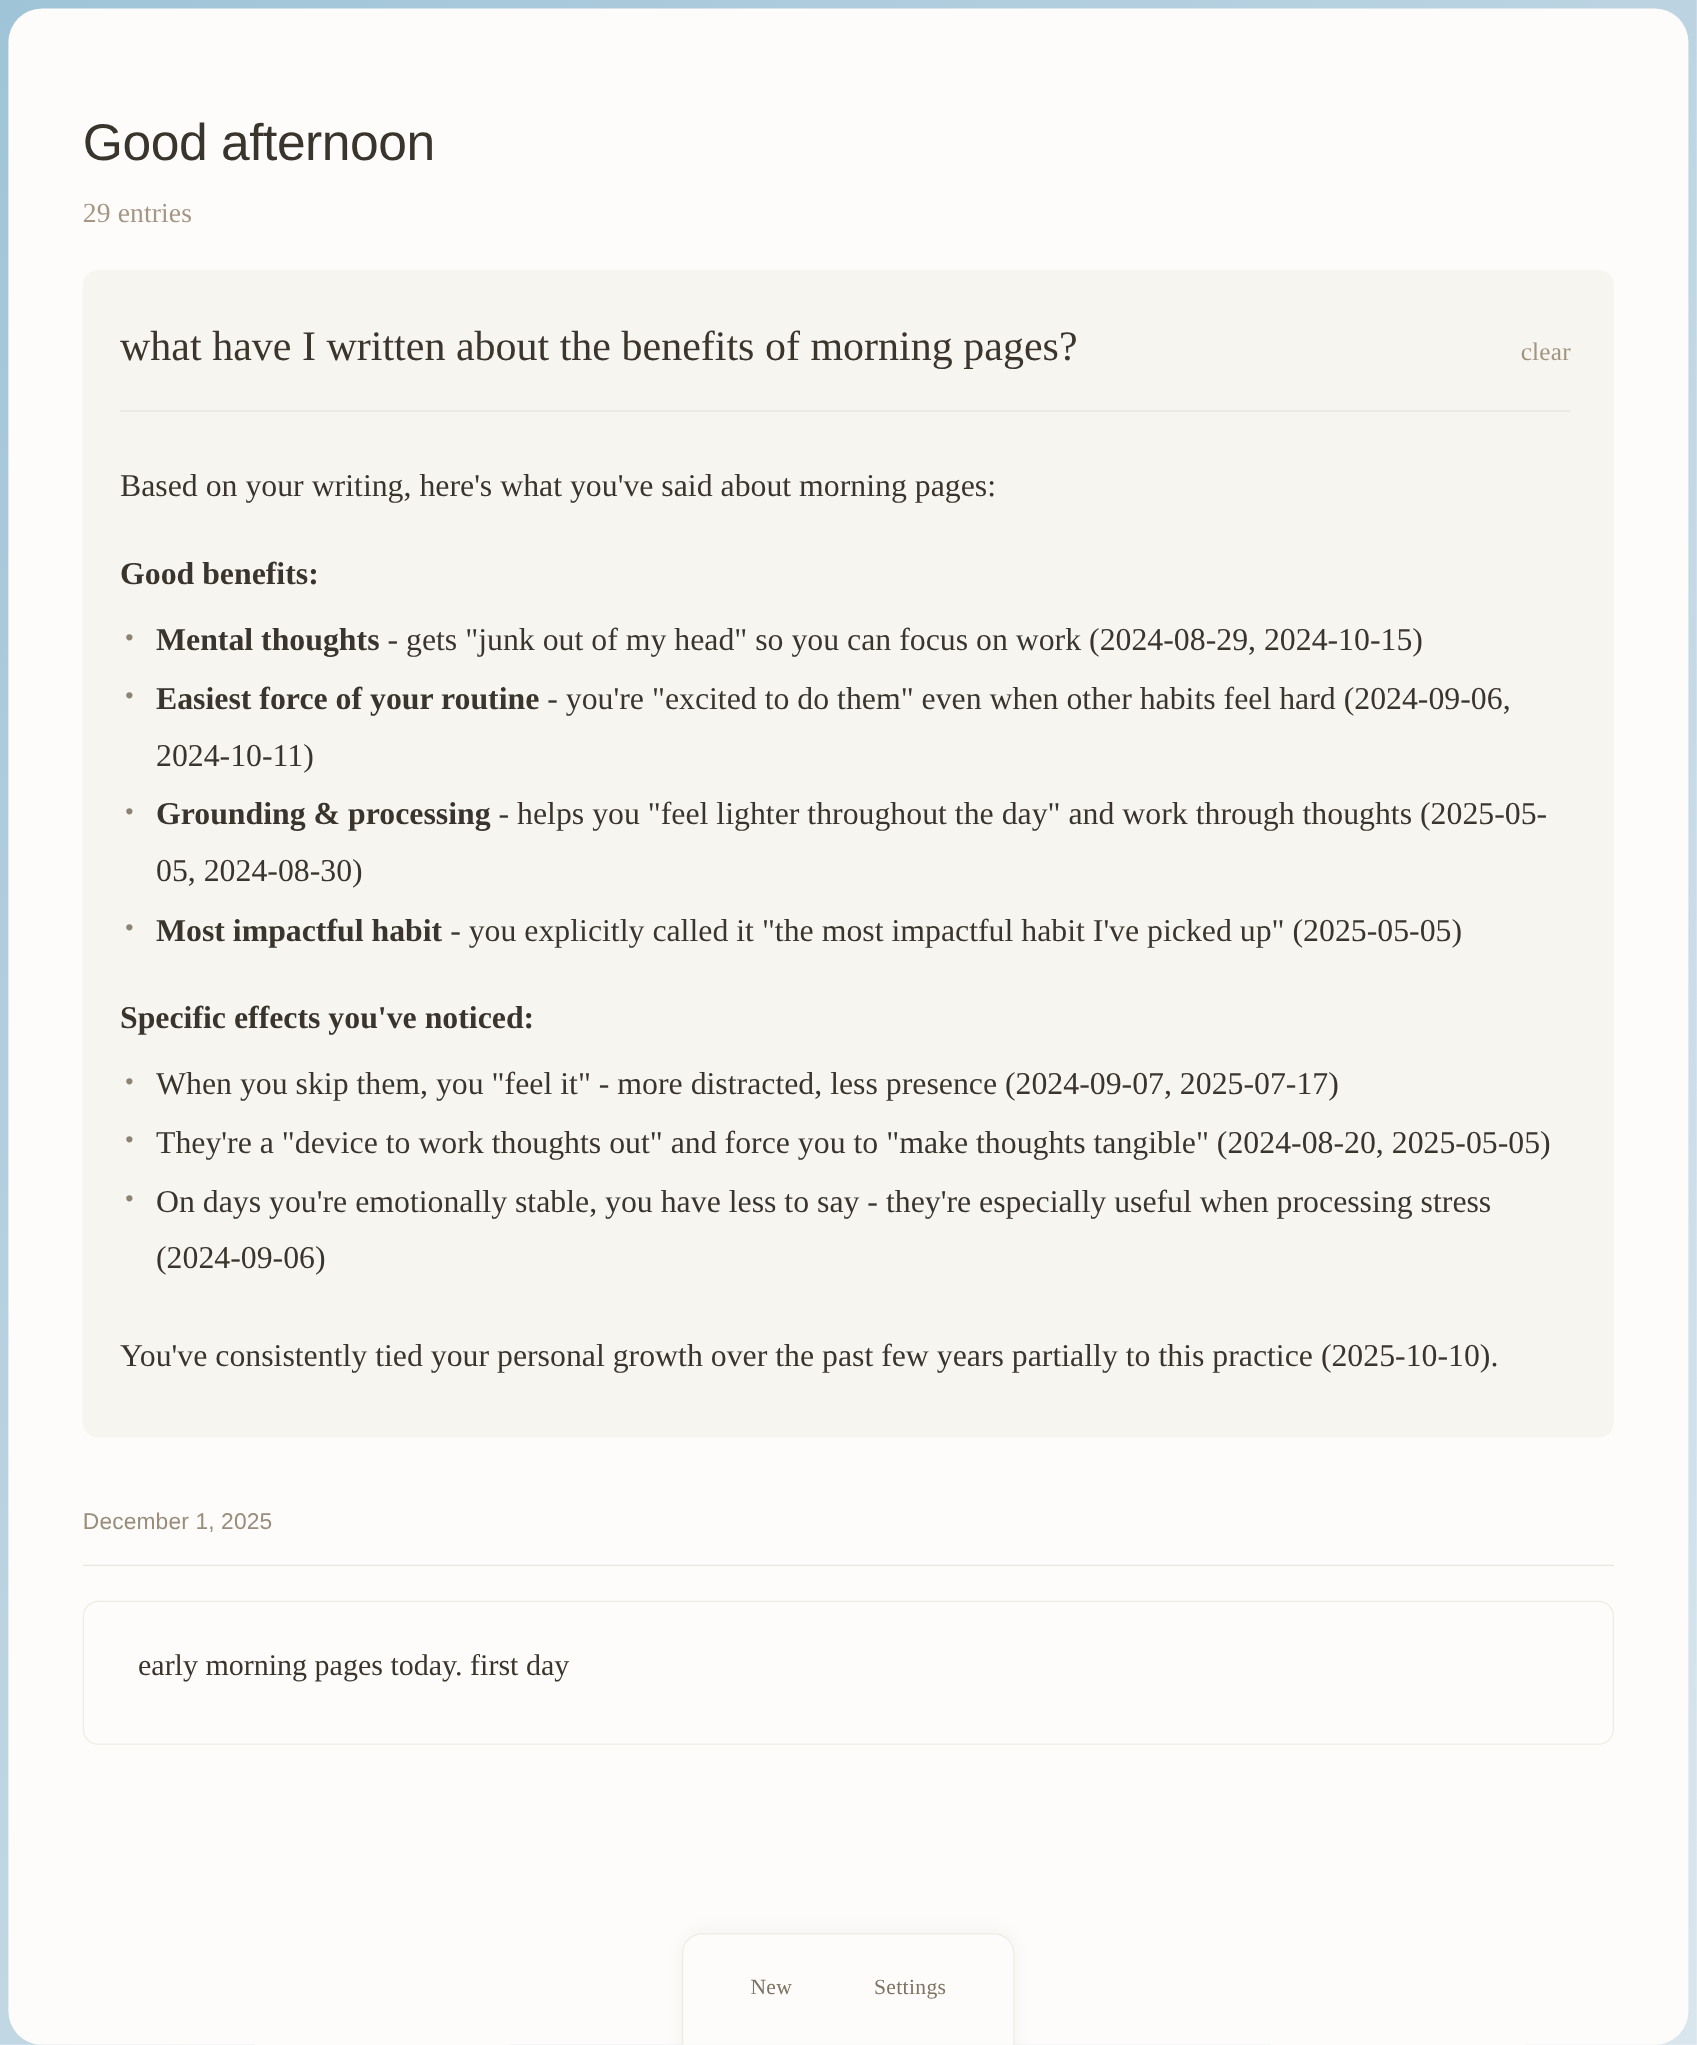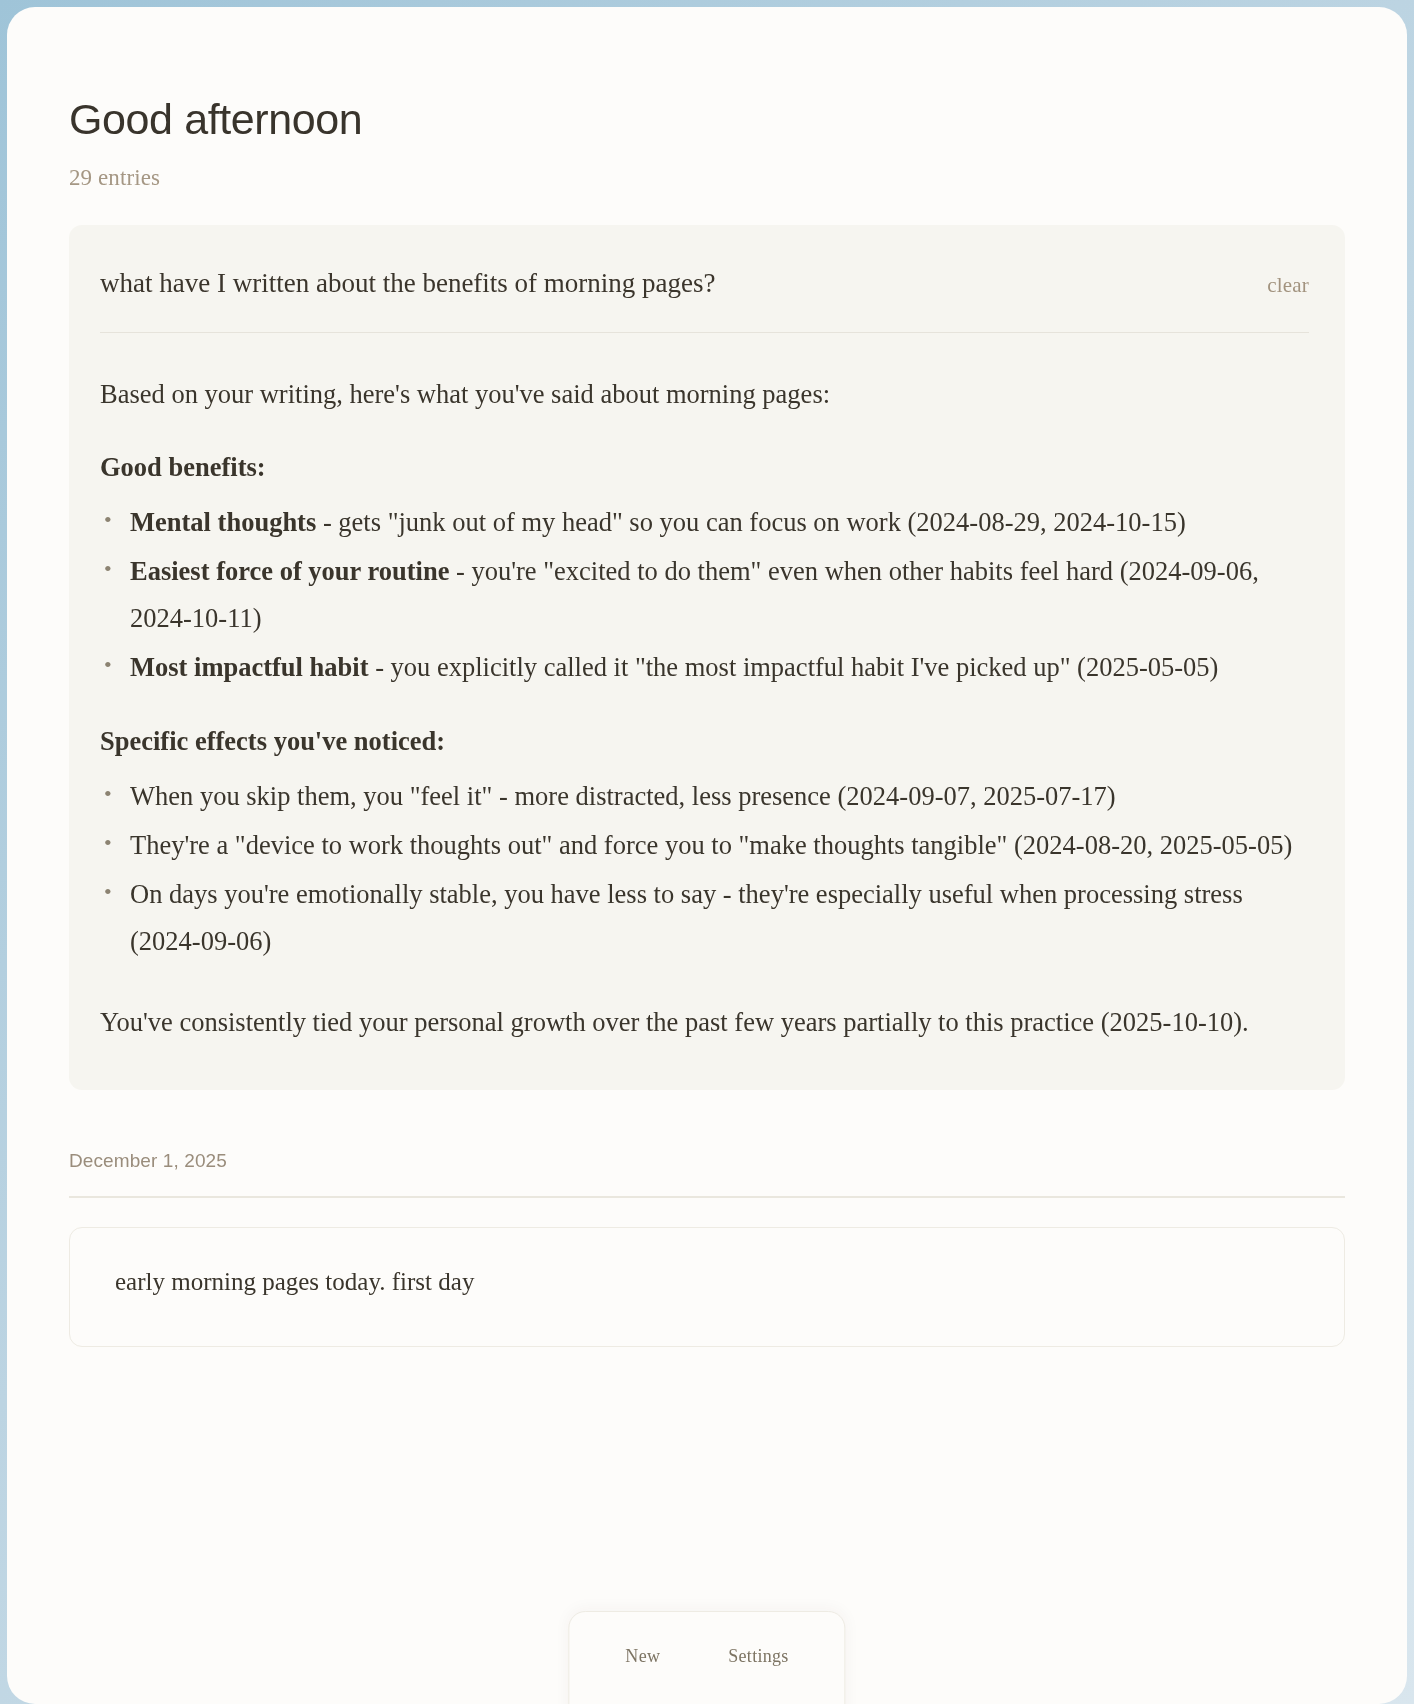--- a/index.html
+++ b/index.html
@@ -70,21 +70,21 @@
   .query-row {
     display: flex;
     align-items: baseline;
     justify-content: space-between;
     gap: 24px;
     padding: 0 0 30px 0;
     border-bottom: 1.6px solid #e6e3db;
   }
 
   .query-text {
-    font-size: 27px;
+    font-size: 35px;
     color: #3b352c;
     line-height: 1.35;
     flex: 1;
   }
 
   .clear-link {
     font-size: 21px;
     color: #a2937f;
     white-space: nowrap;
     cursor: pointer;
@@ -218,20 +218,21 @@
           <div class="clear-link">clear</div>
         </div>
 
         <div class="answer-body">
           <p class="first-para">Based on your writing, here's what you've said about morning pages:</p>
           <div id="sections-host">
               <p class="section-head">Good benefits:</p>
               <ul>
                 <li><b>Mental thoughts</b><span> - gets "junk out of my head" so you can focus on work (2024-08-29, 2024-10-15)</span></li>
                 <li><b>Easiest force of your routine</b><span> - you're "excited to do them" even when other habits feel hard (2024-09-06, 2024-10-11)</span></li>
+                <li><b>Grounding &amp; processing</b><span> - helps you "feel lighter throughout the day" and work through thoughts (2025-05-05, 2024-08-30)</span></li>
                 <li><b>Most impactful habit</b><span> - you explicitly called it "the most impactful habit I've picked up" (2025-05-05)</span></li>
               </ul>
               <p class="section-head">Specific effects you've noticed:</p>
               <ul>
                 <li><span>When you skip them, you "feel it" - more distracted, less presence (2024-09-07, 2025-07-17)</span></li>
                 <li><span>They're a "device to work thoughts out" and force you to "make thoughts tangible" (2024-08-20, 2025-05-05)</span></li>
                 <li><span>On days you're emotionally stable, you have less to say - they're especially useful when processing stress (2024-09-06)</span></li>
               </ul>
             </div>
           <p class="closing">You've consistently tied your personal growth over the past few years partially to this practice (2025-10-10).</p>

